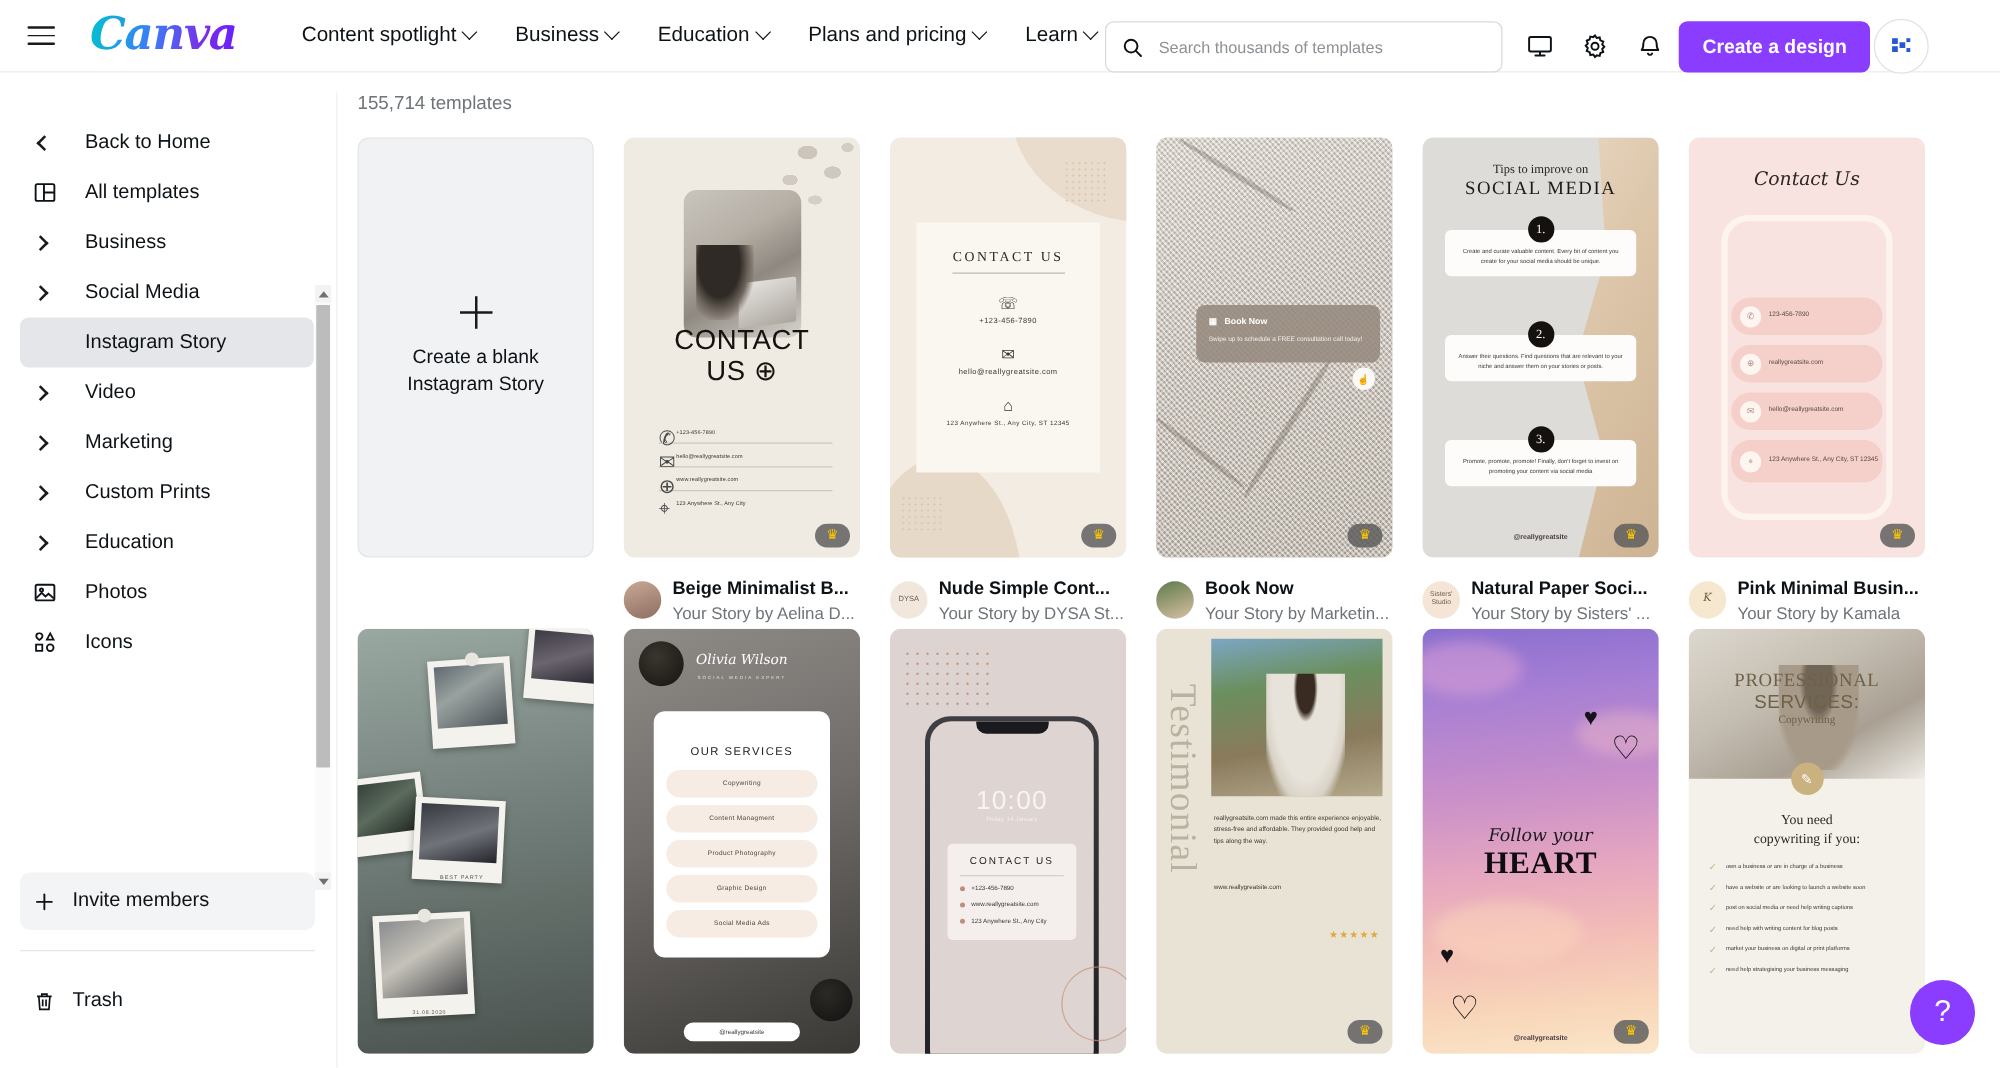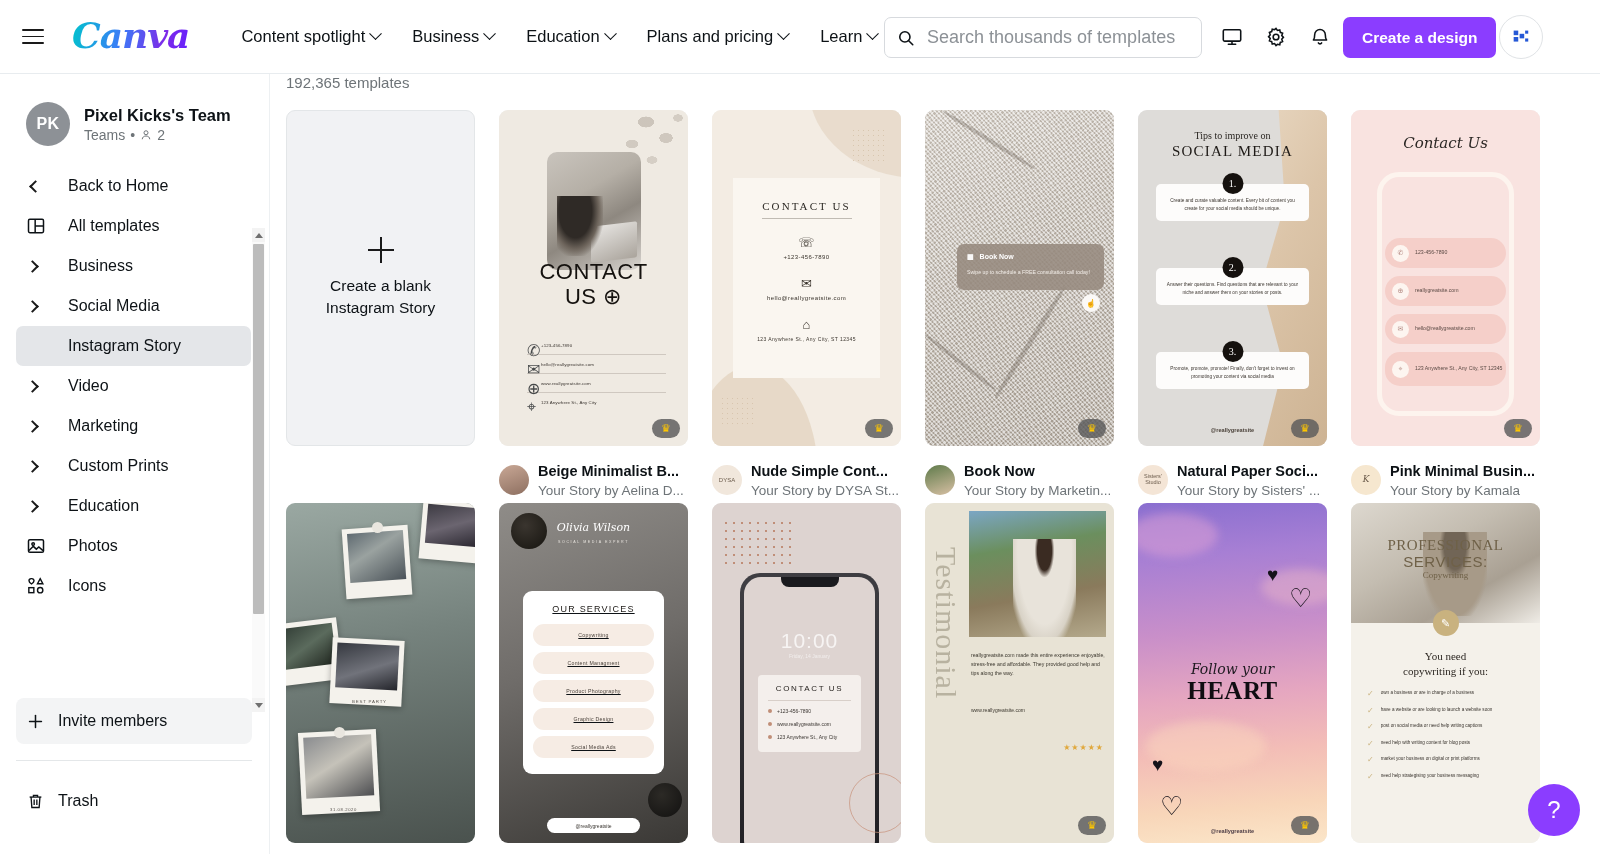--- a/index.html
+++ b/index.html
@@ -7,21 +7,21 @@
     width: 1600px; height: 854px;
     overflow: hidden;
     font-family: "Liberation Sans", sans-serif;
     background: #fff;
     color: #0d1216;
   }
 
   
   .header {
     position: absolute; top: 0; left: 0;
-    width: 1600px; height: 74px;
+    width: 1600px; height: 58px;
     background: #fff;
     display: flex; align-items: center;
     border-bottom: 1px solid #e8ecef;
     z-index: 40;
   }
   .hamburger {
     margin-left: 22px; width: 26px; height: 26px;
     display: flex; flex-direction: column; justify-content: center; gap: 5px;
     cursor: pointer;
   }
@@ -62,21 +62,21 @@
   .search-wrap {
     position: absolute; left: 884px; top: 17px;
     width: 318px; height: 41px;
     border: 1px solid #d7dade; border-radius: 7px;
     display: flex; align-items: center;
     background: #fff;
   }
   .search-icon-box { width: 42px; display: flex; align-items: center; justify-content: center; }
   .search-input {
     border: none; outline: none; flex: 1;
-    font-size: 18px; font-family: "Liberation Sans", sans-serif;
+    font-size: 13px; font-family: "Liberation Sans", sans-serif;
     color: #0d1216; background: transparent;
     padding-right: 10px;
   }
   .search-input::placeholder { color: #8c9196; }
 
   .hdr-icon {
     width: 40px; height: 40px; border-radius: 7px;
     display: flex; align-items: center; justify-content: center;
     cursor: pointer;
   }
@@ -400,22 +400,22 @@
   .t6 .pol i { display: block; width: 100%; height: 100%; }
   .t6 .pin { position: absolute; width: 11px; height: 11px; border-radius: 50%; background: #e9e6df; }
 
   
   .t7 { background: linear-gradient(160deg,#8f8c88 0%,#6f6c69 45%,#3a3835 100%); }
   .t7-sig { position: absolute; left: 0; right: 0; top: 18px; text-align: center;
     font-family: "DejaVu Serif", serif; font-style: italic; font-size: 11px; color: #fff; }
   .t7-sub { position: absolute; left: 0; right: 0; top: 37px; text-align: center;
     font-size: 3.6px; letter-spacing: 1.6px; color: #e6e2dd; }
   .t7-card {
-    position: absolute; left: 24px; right: 24px; top: 88px;
-    background: #fff; border-radius: 9px; padding: 13px 10px 16px; text-decoration: underline;
+    position: absolute; left: 24px; right: 24px; top: 66px;
+    background: #fff; border-radius: 9px; padding: 27px 10px 16px;
   }
   .t7-h { text-align: center; font-size: 9px; letter-spacing: 1.2px; color: #23201d; margin-bottom: 10px; }
   .t7-pill {
     height: 22px; background: #f6ece4; border-radius: 11px; margin-bottom: 6px;
     display: flex; align-items: center; justify-content: center;
     font-size: 5.2px; color: #4a423b; letter-spacing: .3px;
   }
   .t7-handle {
     position: absolute; left: 48px; right: 48px; bottom: 10px; height: 15px;
     background: #fff; border-radius: 8px;
@@ -574,35 +574,20 @@
       <rect x="10.5" y="8.5" width="5" height="5" fill="#2558d6"></rect>
       <rect x="4" y="12" width="5" height="5" fill="#2558d6"></rect>
       <rect x="16.5" y="5" width="3.4" height="3.4" fill="#2558d6"></rect>
       <rect x="16.5" y="13.6" width="3.4" height="3.4" fill="#2558d6"></rect>
     </svg>
   </div>
 </div>
 
 <div class="sidebar">
 
-  <div class="team-row">
-    <div class="team-avatar">PK</div>
-    <div>
-      <div class="team-name">Pixel Kicks's Team</div>
-      <div class="team-sub">
-        <span>Teams</span>
-        <span>•</span>
-        <svg width="12" height="12" viewBox="0 0 24 24" fill="none" stroke="#6e7478" stroke-width="2">
-          <circle cx="12" cy="7.5" r="4"></circle>
-            <path d="M4.5 20.5c0-4 3.4-6.5 7.5-6.5s7.5 2.5 7.5 6.5"></path>
-        </svg>
-        <span>2</span>
-      </div>
-    </div>
-  </div>
 
   <div class="nav-list">
 
     <div class="side-item">
       <span class="side-ico">
           <span class="chev-l"></span>
         </span>
       <span class="side-label">Back to Home</span>
     </div>
 
@@ -720,21 +705,21 @@
           <line x1="10.3" y1="9.6" x2="10.3" y2="16.4"></line>
           <line x1="13.7" y1="9.6" x2="13.7" y2="16.4"></line>
       </svg>
     </span>
     <span class="side-label">Trash</span>
   </div>
 </div>
 
 <div class="main">
 
-  <div class="count-text">192,365 templates</div>
+  <div class="count-text">155,714 templates</div>
 
   <div class="grid">
 
     <div class="card">
       <div class="thumb blank">
         <div class="plus-sign"></div>
         <div class="blank-label">Create a blank<br>Instagram Story</div>
       </div>
     </div>
 

